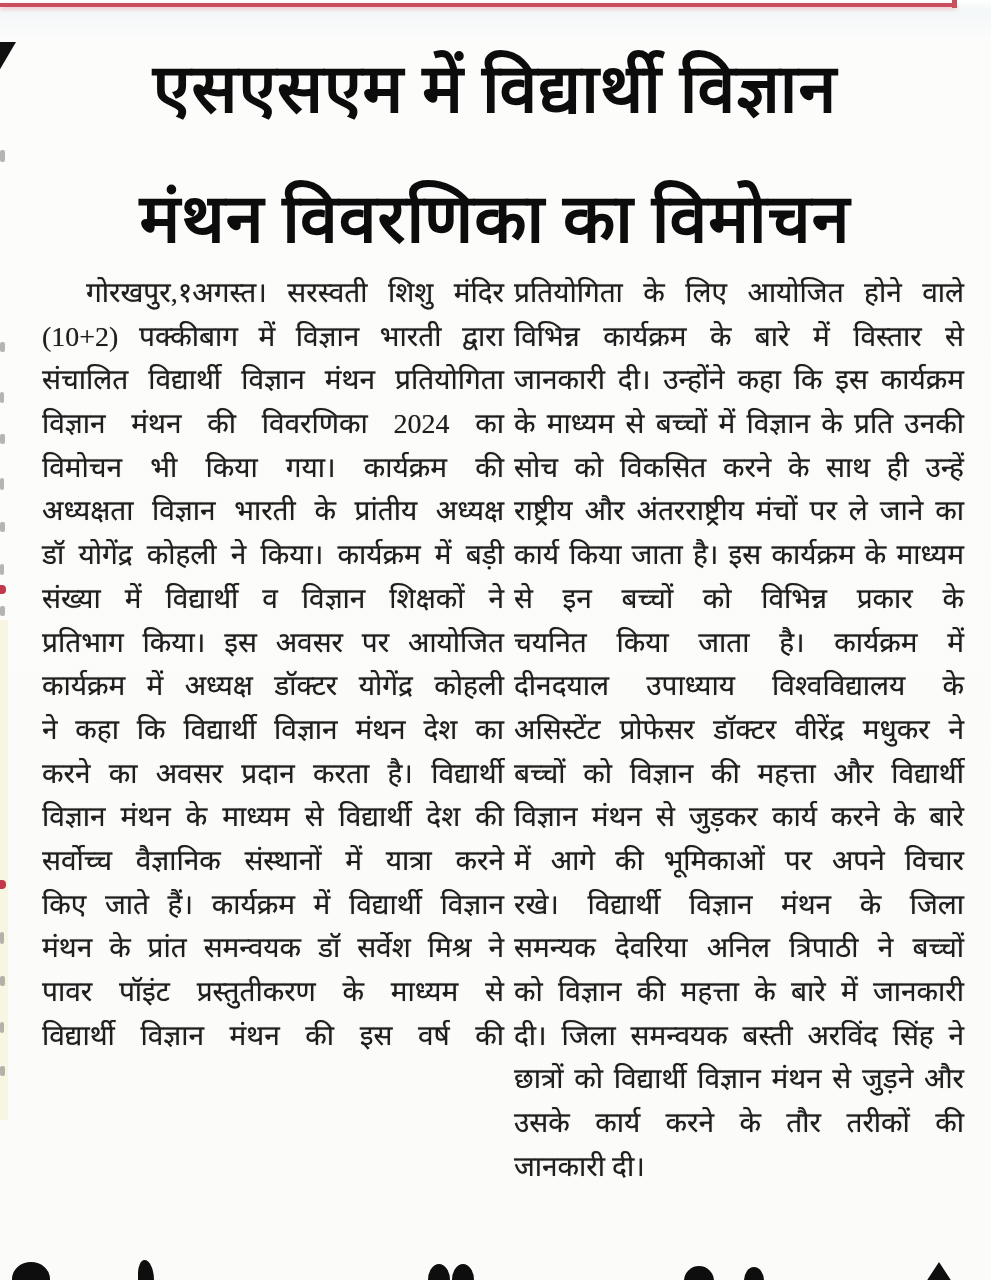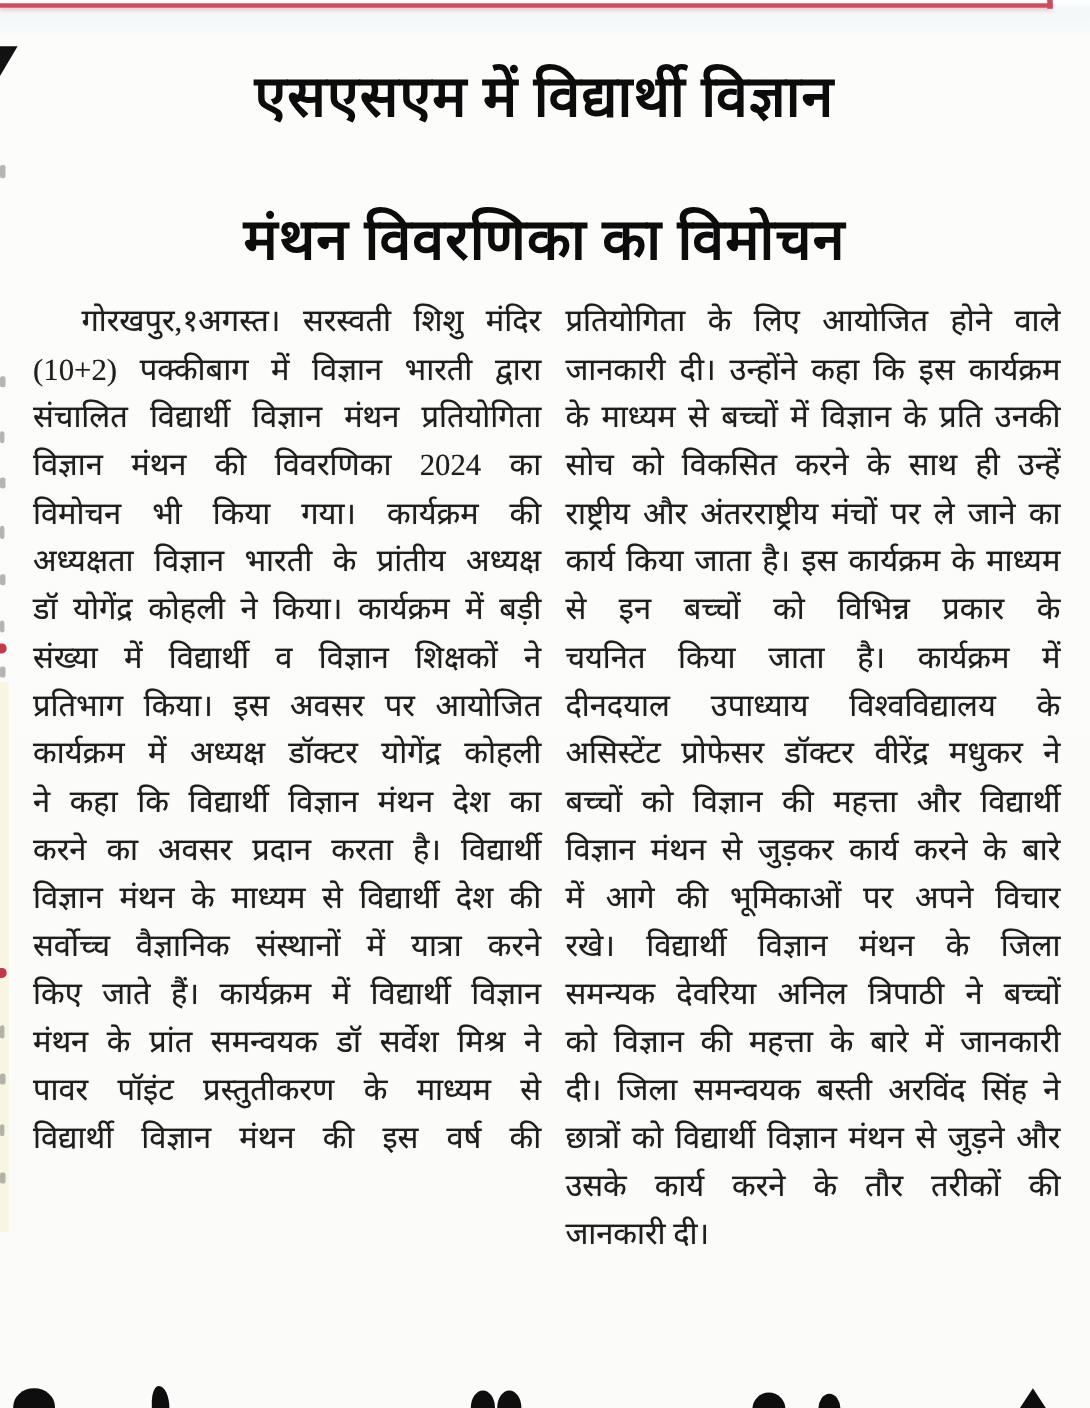--- a/index.html
+++ b/index.html
@@ -19,29 +19,29 @@
   .rule-red-corner{
     position:absolute;left:952px;top:0;width:5px;height:8px;
     background:#c94e5e;
   }
   
   .headline{
     position:absolute;left:28px;top:24px;width:934px;
     text-align:center;color:#0c0c0c;
   }
   .headline-line{
-    font-size:52px;line-height:130px;font-weight:700;
+    font-size:68px;line-height:130px;font-weight:700;
     letter-spacing:1px;white-space:nowrap;
   }
   
   .col{
     position:absolute;top:271px;color:#1e1e1e;
     font-size:28px;font-weight:500;
   }
-  .col-left{left:30px;width:462px;}
+  .col-left{left:42px;width:462px;}
   .col-right{left:514px;width:450px;}
   .bl{
     height:43.7px;line-height:43.7px;white-space:nowrap;
     text-align:justify;text-align-last:justify;
     overflow:visible;
     text-shadow:0 0 .7px rgba(30,30,30,.55);
   }
   .bl.indent{padding-left:44px;}
   .bl.short{text-align-last:left;}
   
@@ -91,20 +91,21 @@
     <div class="bl">विज्ञान मंथन के माध्यम से विद्यार्थी देश की</div>
     <div class="bl">सर्वोच्च वैज्ञानिक संस्थानों में यात्रा करने</div>
     <div class="bl">किए जाते हैं। कार्यक्रम में विद्यार्थी विज्ञान</div>
     <div class="bl">मंथन के प्रांत समन्वयक डॉ सर्वेश मिश्र ने</div>
     <div class="bl">पावर पॉइंट प्रस्तुतीकरण के माध्यम से</div>
     <div class="bl">विद्यार्थी विज्ञान मंथन की इस वर्ष की</div>
   </div>
 
   <div class="col col-right">
     <div class="bl">प्रतियोगिता के लिए आयोजित होने वाले</div>
+    <div class="bl">विभिन्न कार्यक्रम के बारे में विस्तार से</div>
     <div class="bl">जानकारी दी। उन्होंने कहा कि इस कार्यक्रम</div>
     <div class="bl">के माध्यम से बच्चों में विज्ञान के प्रति उनकी</div>
     <div class="bl">सोच को विकसित करने के साथ ही उन्हें</div>
     <div class="bl">राष्ट्रीय और अंतरराष्ट्रीय मंचों पर ले जाने का</div>
     <div class="bl">कार्य किया जाता है। इस कार्यक्रम के माध्यम</div>
     <div class="bl">से इन बच्चों को विभिन्न प्रकार के</div>
     <div class="bl">चयनित किया जाता है। कार्यक्रम में</div>
     <div class="bl">दीनदयाल उपाध्याय विश्वविद्यालय के</div>
     <div class="bl">असिस्टेंट प्रोफेसर डॉक्टर वीरेंद्र मधुकर ने</div>
     <div class="bl">बच्चों को विज्ञान की महत्ता और विद्यार्थी</div>

